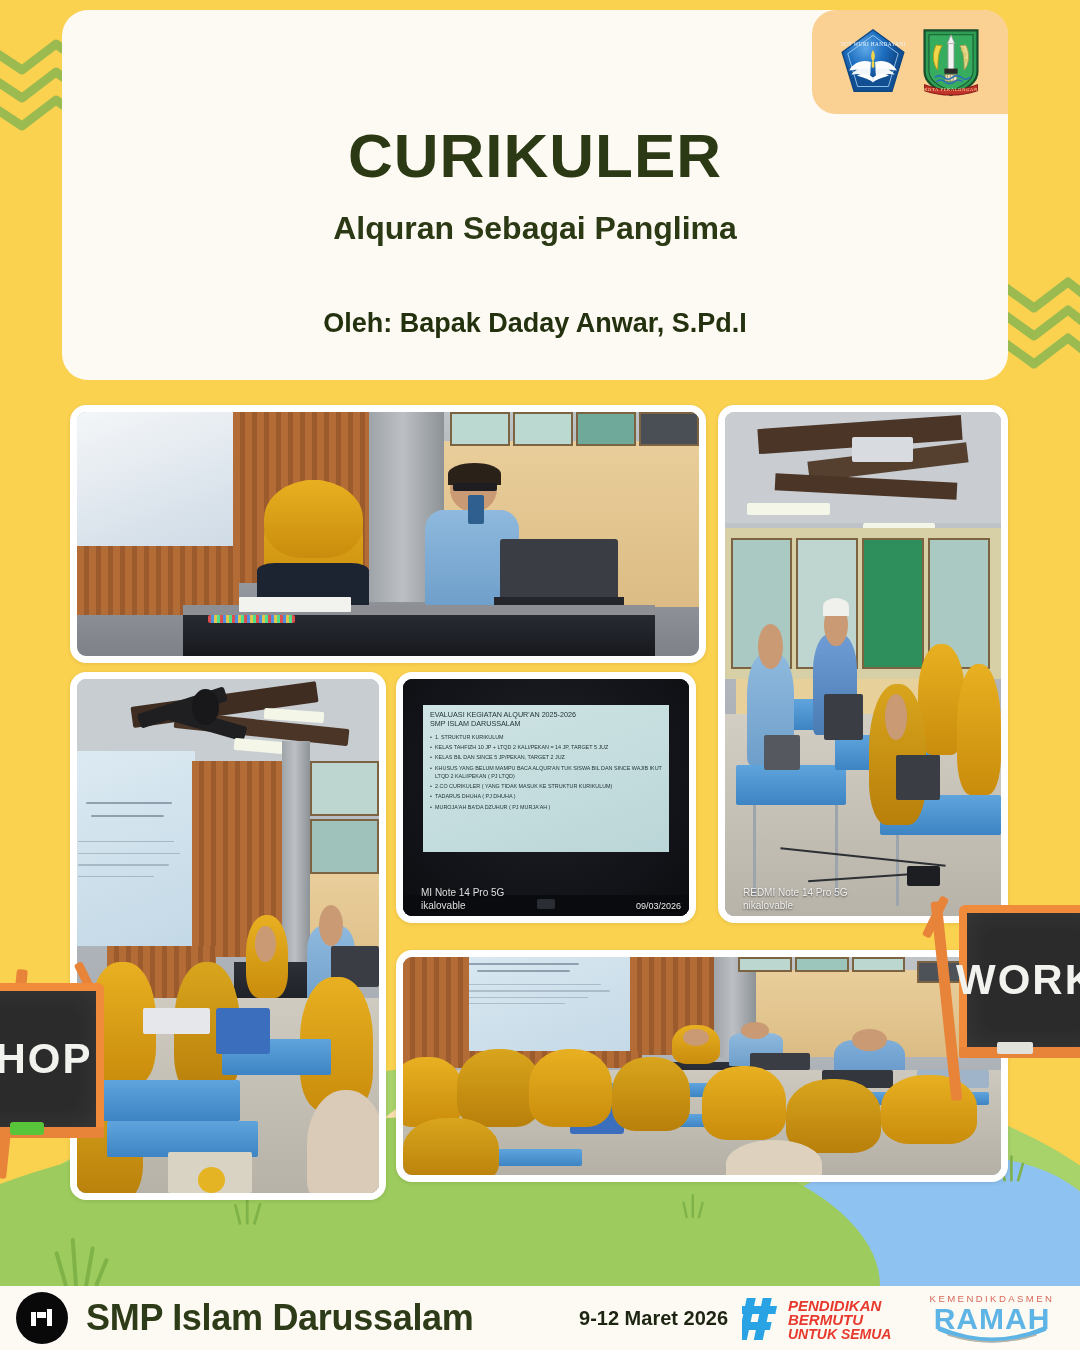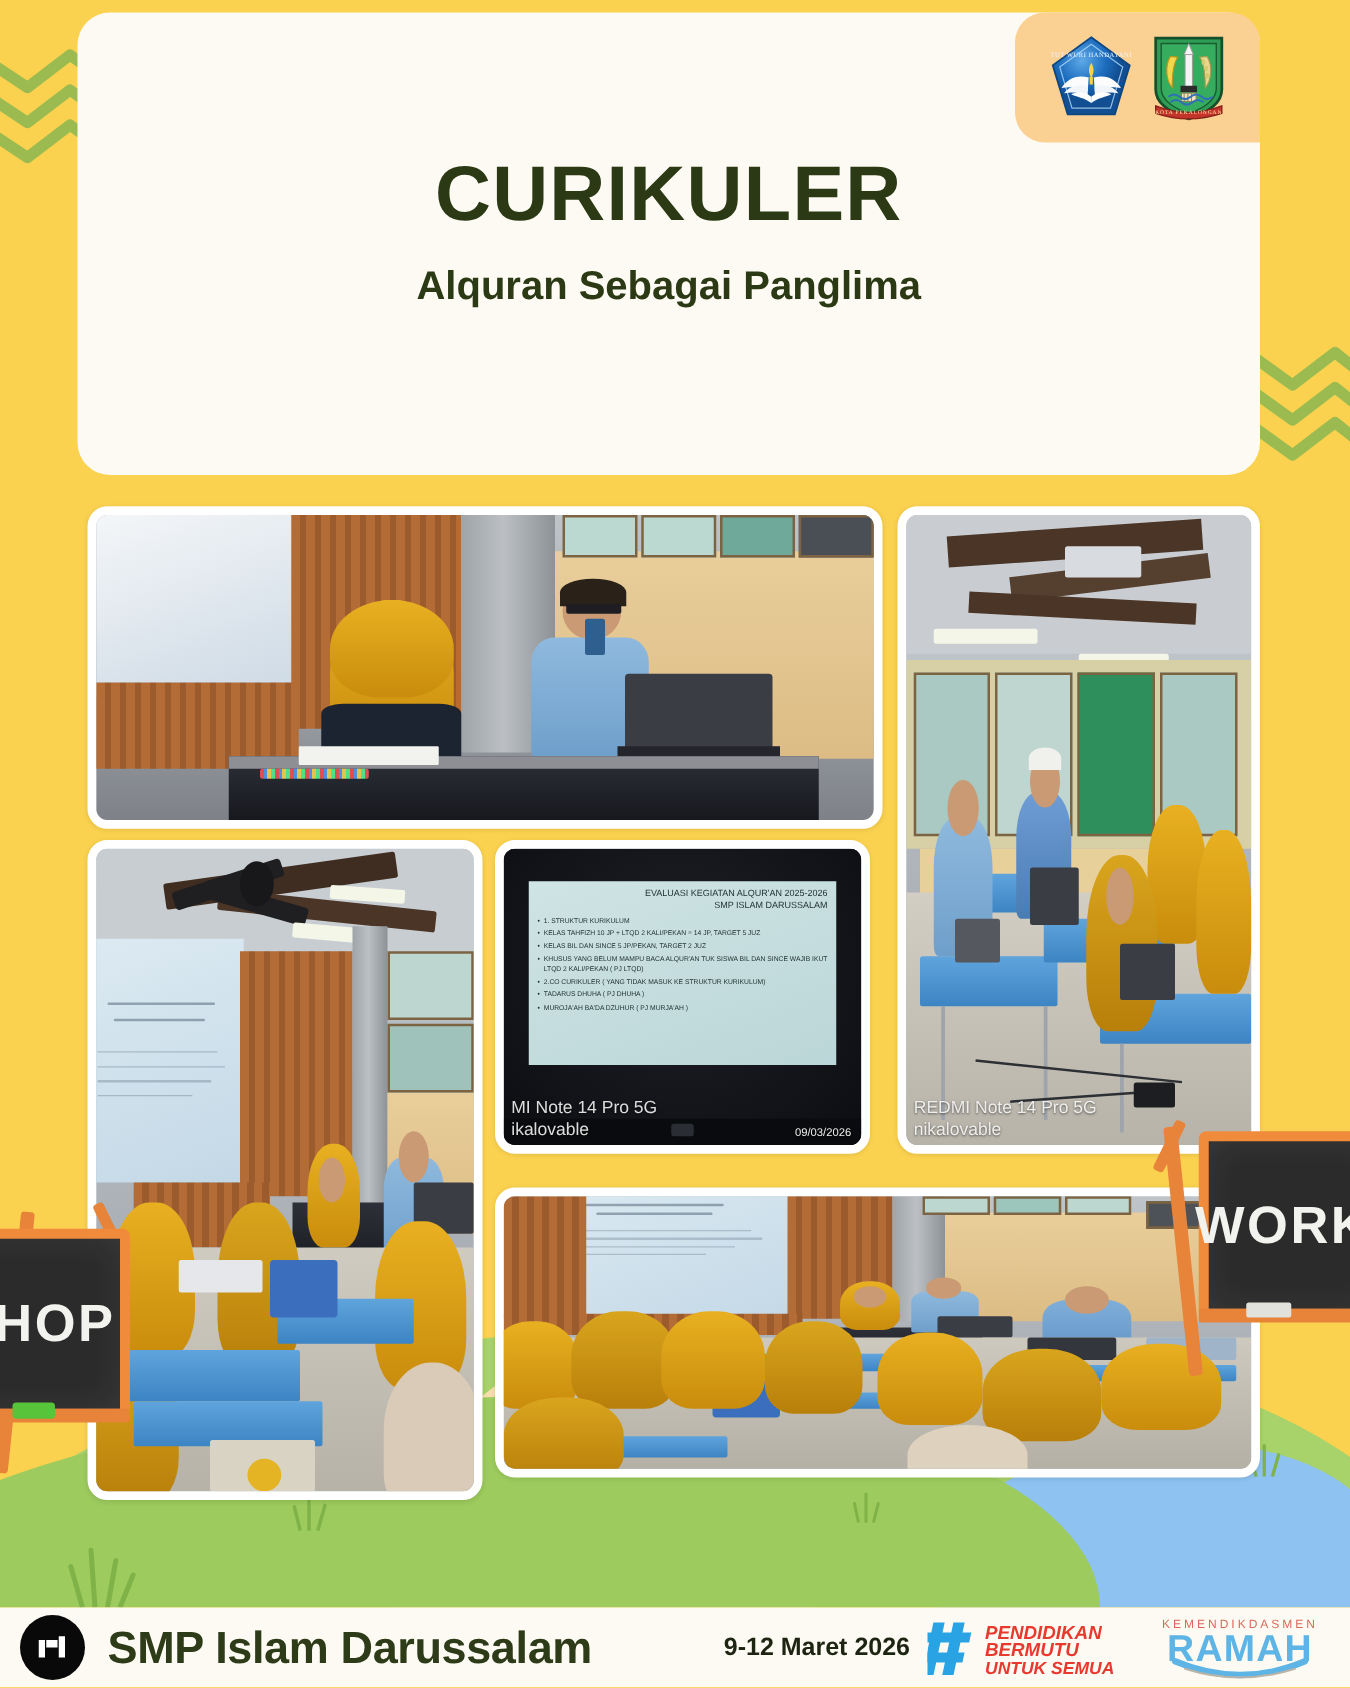--- a/index.html
+++ b/index.html
@@ -64,22 +64,22 @@
   }
   .byline div { display:block; }
 
   
   .photo {
     position:absolute; background:#d9dde3; border:7px solid #FFFFFF;
     border-radius:16px; overflow:hidden; z-index:5;
     box-shadow:0 1px 4px rgba(0,0,0,.10);
   }
   .photo .scene { position:absolute; inset:0; }
-  .wm { position:absolute; left:6px; bottom:4px; color:rgba(255,255,255,.86);
-        font-size:14px; line-height:1.25; text-shadow:0 1px 2px rgba(0,0,0,.6); z-index:9; }
+  .wm { position:absolute; left:18px; bottom:4px; color:rgba(255,255,255,.86);
+        font-size:10px; line-height:1.25; text-shadow:0 1px 2px rgba(0,0,0,.6); z-index:9; }
   .wm-date { position:absolute; right:8px; bottom:5px; color:rgba(255,255,255,.92);
         font-size:9px; text-shadow:0 1px 2px rgba(0,0,0,.6); z-index:9; }
 
   #p1 { left:70px;  top:405px;  width:636px; height:258px; }
   #p2 { left:718px; top:405px;  width:290px; height:518px; }
   #p3 { left:70px;  top:672px;  width:316px; height:528px; }
   #p4 { left:396px; top:672px;  width:300px; height:251px; }
   #p5 { left:396px; top:950px;  width:612px; height:232px; }
 
   
@@ -98,21 +98,21 @@
   .head     { position:absolute; border-radius:50%; background:#C99A74; }
   .laptop   { position:absolute; background:#3a3d44; border-radius:2px; }
 
   
   .slide {
     position:absolute; left:7%; top:11%; width:86%; height:62%;
     background:linear-gradient(160deg,#CFE4E4,#BBD6D8);
     padding:5px 7px; font-size:5.4px; line-height:1.5; color:#1f3030;
     font-family:"Liberation Sans", sans-serif; overflow:hidden;
   }
-  .slide h4 { font-size:7.2px; text-align:right; font-weight:normal; line-height:1.3; margin-bottom:4px; }
+  .slide h4 { font-size:7.2px; text-align:left; font-weight:normal; line-height:1.3; margin-bottom:4px; }
   .slide ul { list-style:none; }
   .slide li { margin-bottom:2.2px; padding-left:5px; position:relative; }
   .slide li:before { content:"•"; position:absolute; left:0; }
 
   
   .slide-ar { position:absolute; background:linear-gradient(160deg,#DCEAF2,#C3D8E6); }
   .slide-ar .ar-line { position:absolute; height:2px; background:rgba(40,60,80,.40); border-radius:1px; }
 
   
   .chalk { position:absolute; z-index:8; }
@@ -254,20 +254,21 @@
 
           <path d="M6 80 Q42 94 78 80 L78 88 Q42 100 6 88 Z" fill="#C3342B" stroke="#8A1F19" stroke-width="1.5"></path>
           <text x="42" y="89" font-size="6" fill="#FFE9A8" text-anchor="middle" font-family="Liberation Serif, serif" letter-spacing="1">KOTA PEKALONGAN</text>
         </svg>
       </span>
     </div>
 
     <div class="title-work">CURIKULER</div>
     <div class="title-sub">Alquran Sebagai Panglima</div>
     <div class="byline">
+      <div>Oleh: Bapak Daday Anwar, S.Pd.I</div>
     </div>
   </div>
 
   <div class="photo" id="p1">
     <div class="scene">
       <div class="bg-room"></div>
       <div class="screen" style="left:0;top:0;width:28%;height:60%;"></div>
       <div class="wall-wood" style="left:25%;top:0;width:22%;height:70%;"></div>
       <div class="pillar" style="left:47%;top:0;width:12%;height:78%;"></div>
       <div class="wall-cream" style="left:59%;top:12%;width:41%;height:68%;"></div>

